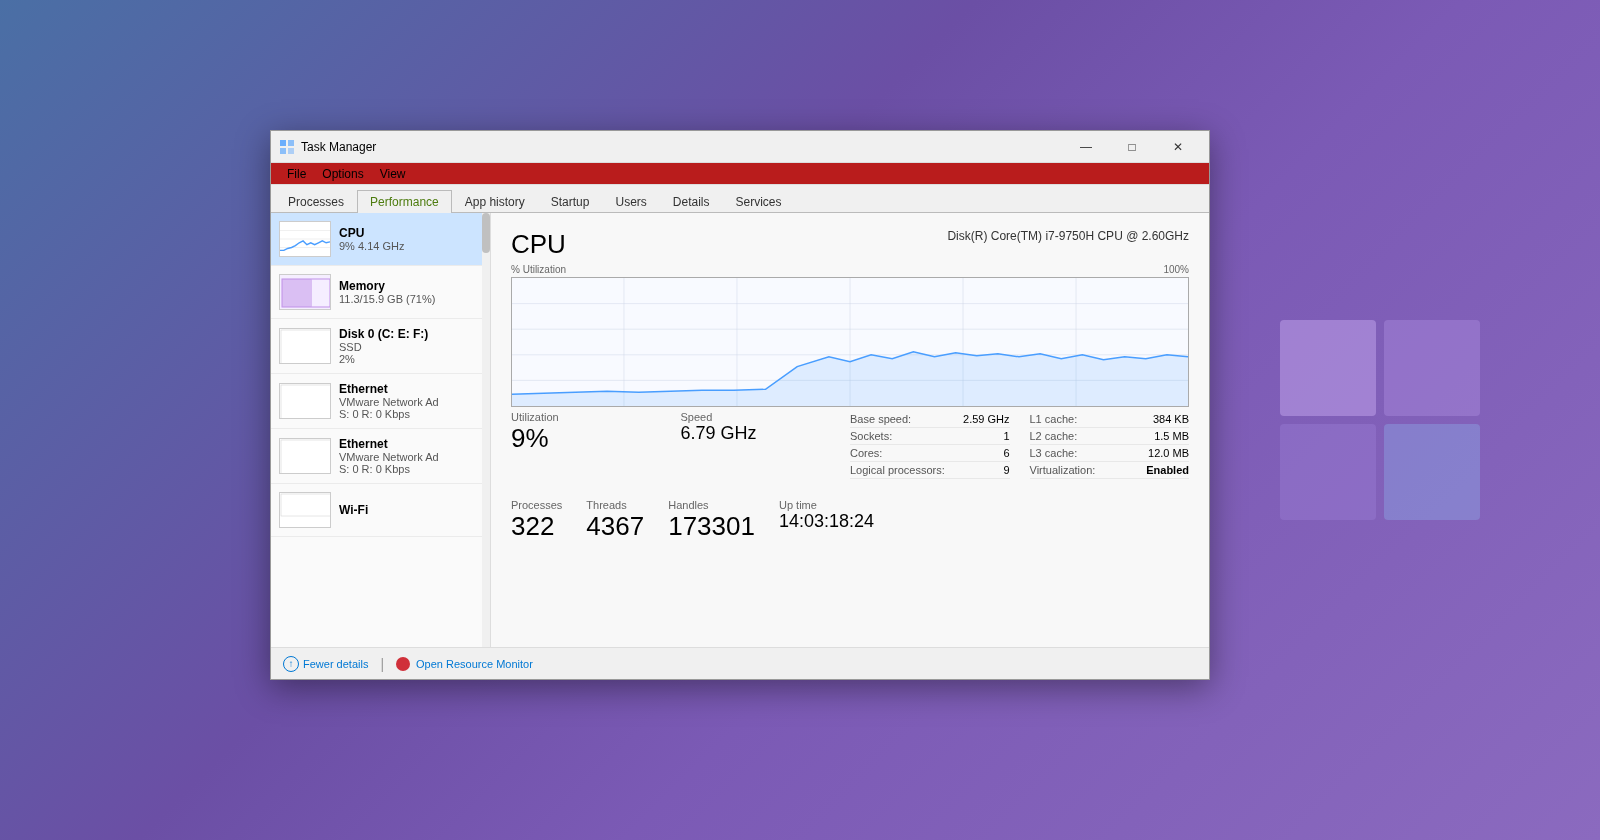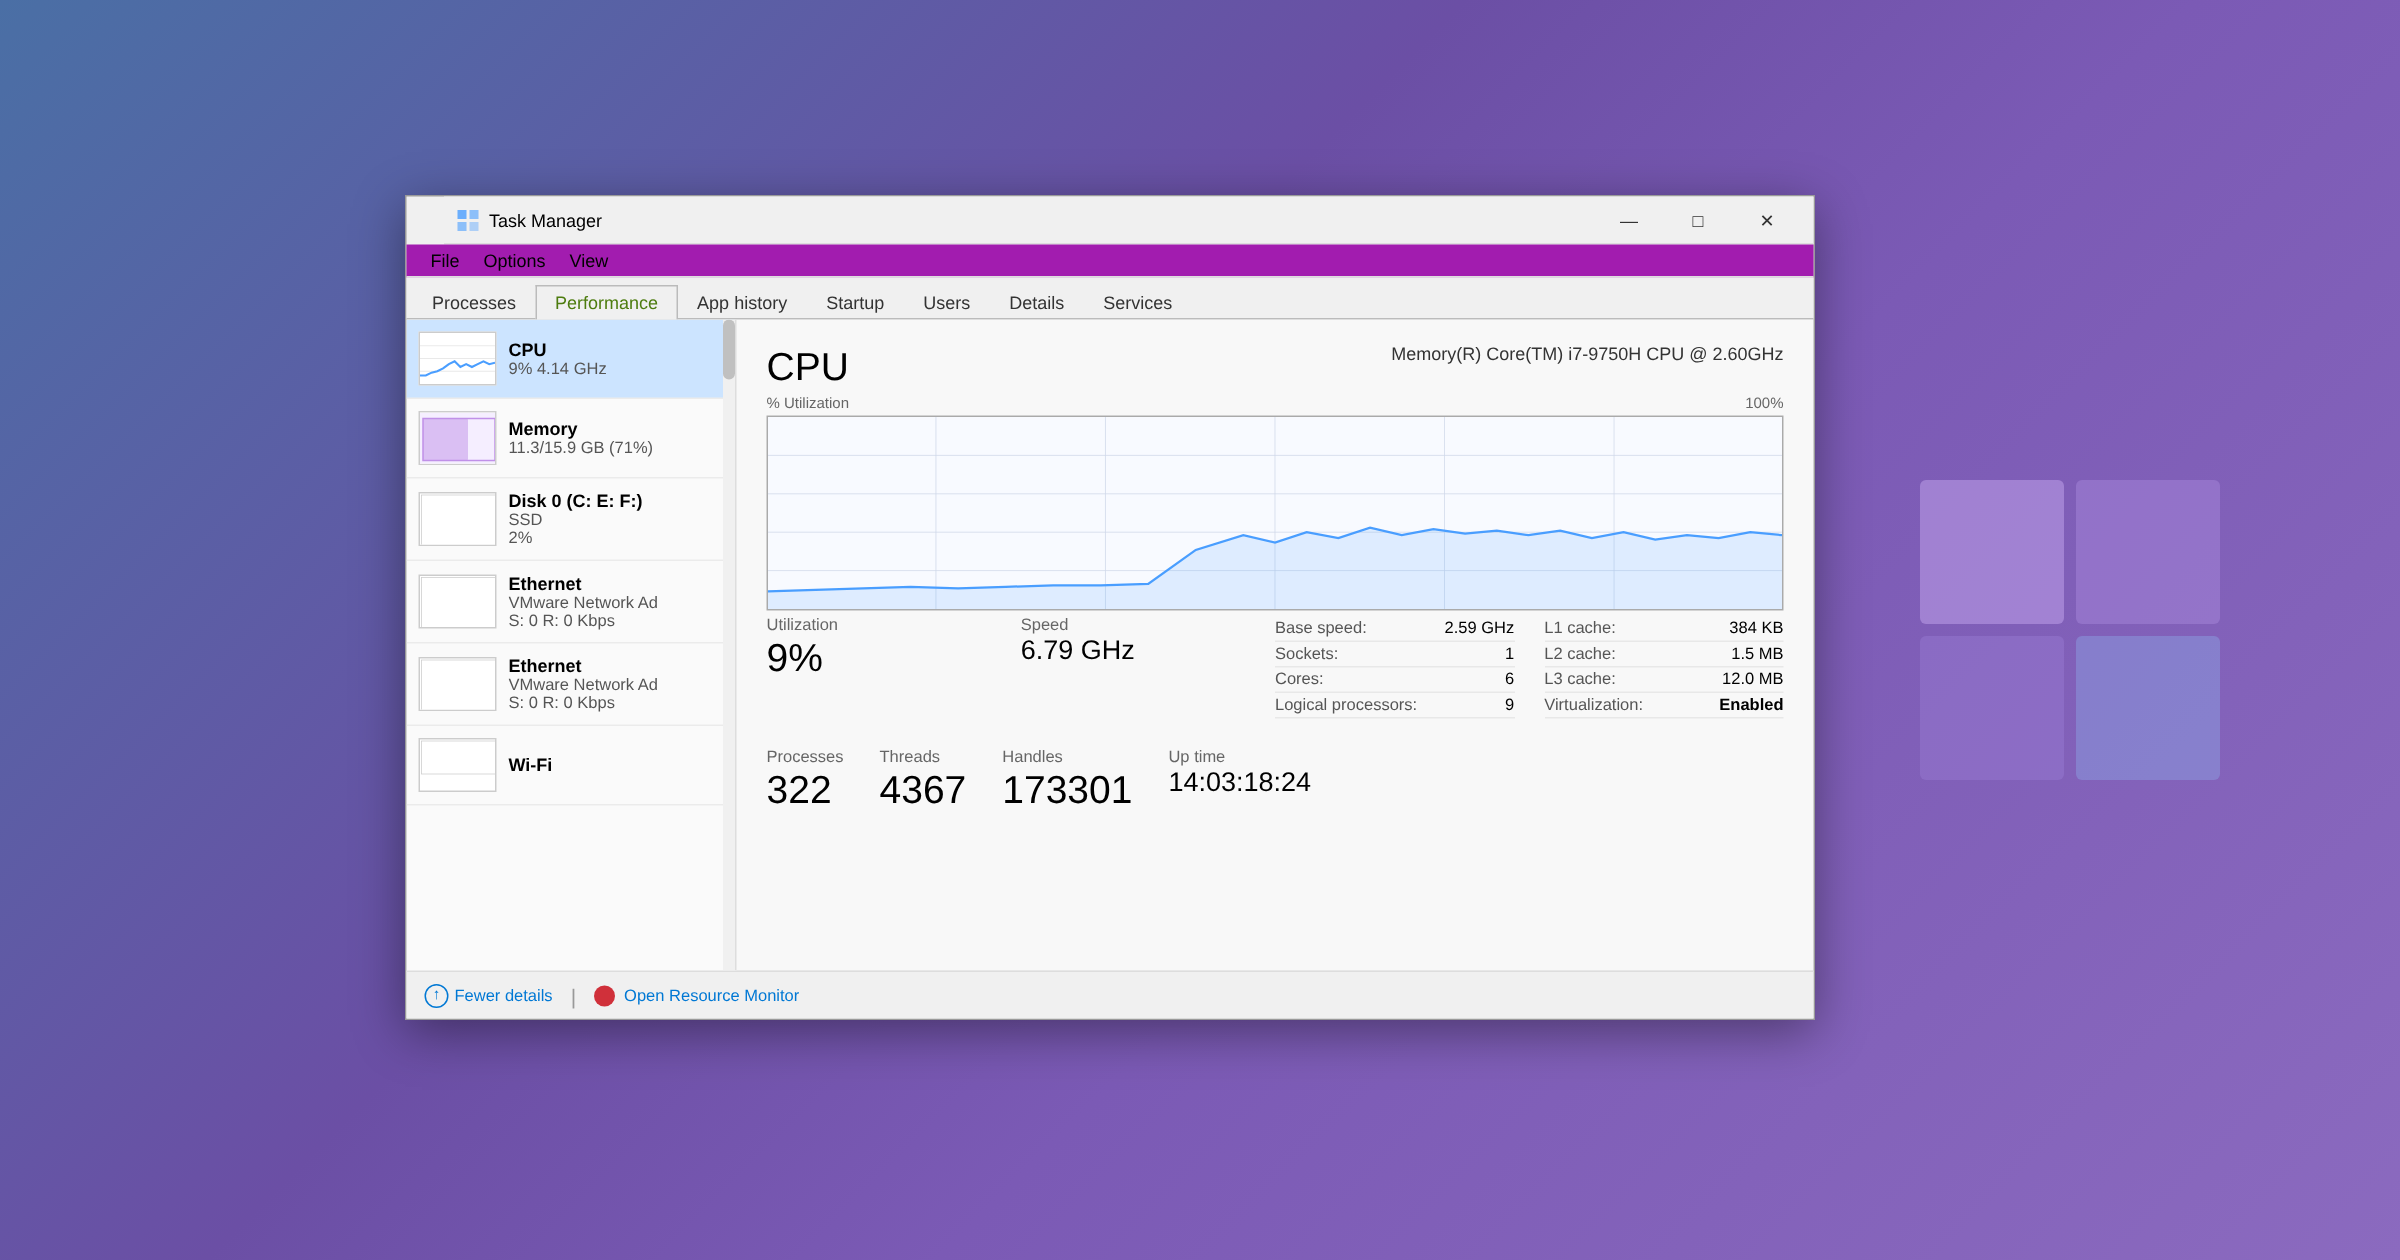--- a/index.html
+++ b/index.html
@@ -51,21 +51,20 @@
 
     
     .titlebar {
       background: #f0f0f0;
       height: 32px;
       display: flex;
       align-items: center;
       padding: 0 8px;
       border-bottom: 1px solid #ddd;
       flex-shrink: 0;
-      margin-left: 25px;
     }
     .titlebar-icon {
       width: 16px;
       height: 16px;
       margin-right: 6px;
       display: flex;
       align-items: center;
       justify-content: center;
     }
     .titlebar-title {
@@ -87,21 +86,21 @@
       cursor: pointer;
       color: #333;
     }
 
     
     .menubar {
       height: 22px;
       display: flex;
       align-items: center;
       padding: 0 8px;
-      background: #a21caf;
+      background: #b91c1c;
       border-bottom: 1px solid #ddd;
       flex-shrink: 0;
     }
     .menu-item {
       font-size: 12px;
       padding: 2px 8px;
       cursor: pointer;
       color: #000;
     }
 
@@ -495,21 +494,21 @@
 
       <div class="sidebar-scrollbar">
         <div class="sidebar-scrollbar-thumb"></div>
       </div>
     </div>
 
     <div class="panel">
 
       <div class="panel-header">
         <div class="panel-title">CPU</div>
-        <div class="panel-cpu-name">Memory(R) Core(TM) i7-9750H CPU @ 2.60GHz</div>
+        <div class="panel-cpu-name">Disk(R) Core(TM) i7-9750H CPU @ 2.60GHz</div>
       </div>
 
       <div class="chart-labels">
         <span>% Utilization</span>
         <span>100%</span>
       </div>
 
       <div class="chart-area">
         <svg width="100%" height="100%" viewBox="0 0 640 130" preserveAspectRatio="none">
 

